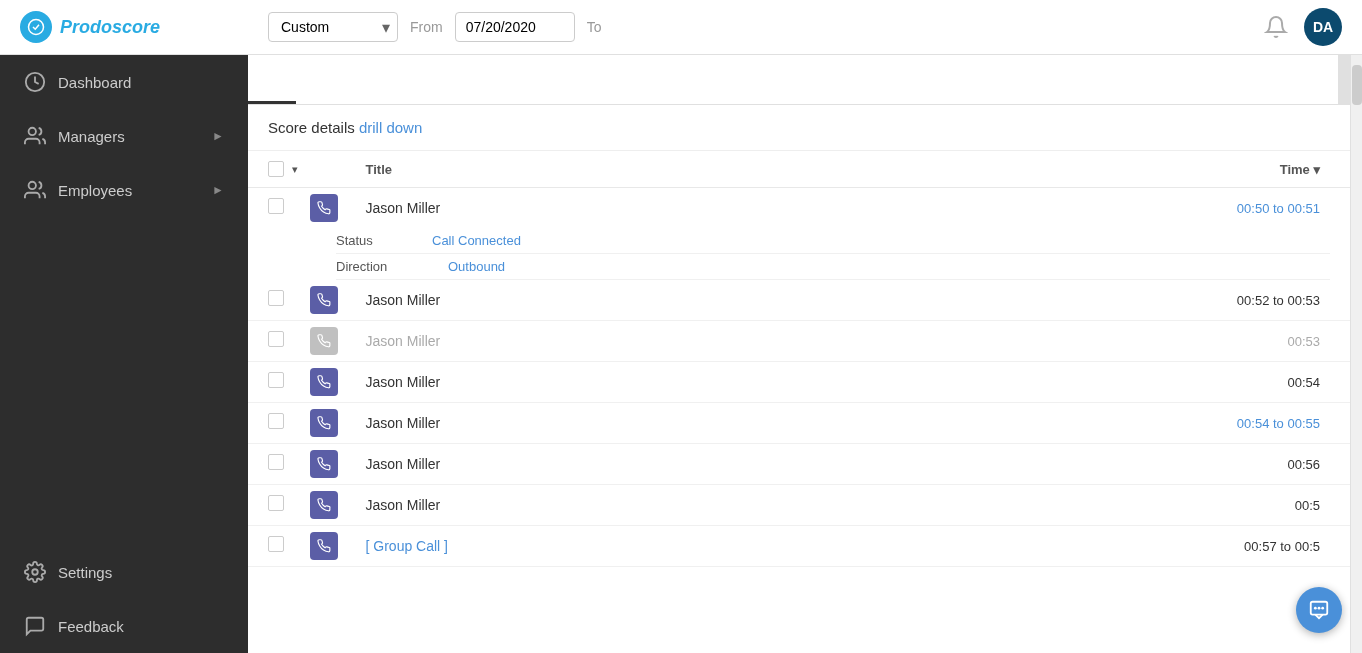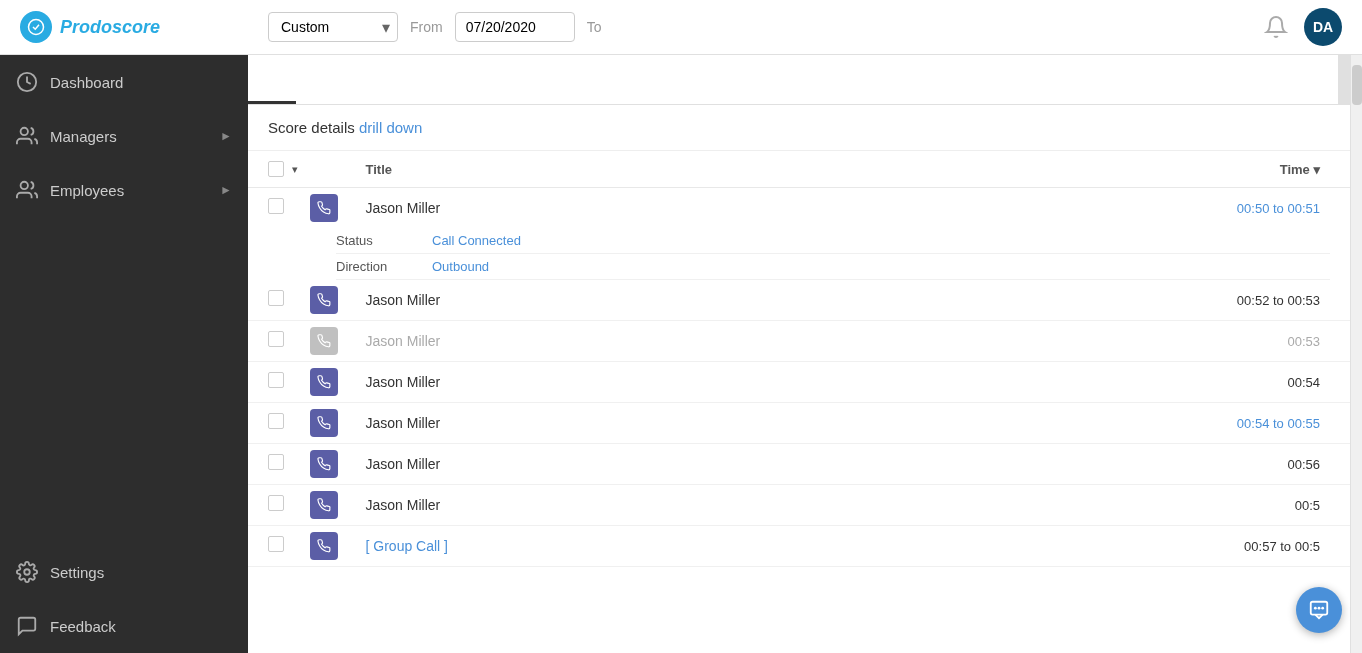--- a/index.html
+++ b/index.html
@@ -119,21 +119,21 @@
       background: #2d2d2d;
       color: #ccc;
       display: flex;
       flex-direction: column;
       flex-shrink: 0;
       overflow-y: auto;
     }
     .sidebar-item {
       display: flex;
       align-items: center;
-      padding: 16px 16px;
+      padding: 16px 24px;
       cursor: pointer;
       font-size: 15px;
       color: #ccc;
       gap: 12px;
     }
     .sidebar-item-icon {
       width: 22px;
       height: 22px;
       color: #aaa;
       flex-shrink: 0;
@@ -484,21 +484,21 @@
             <tr class="detail-section">
         <td colspan="4" style="padding: 0 20px 0 88px; border-bottom: none;">
           <div style="display:flex; align-items:center; gap:16px; padding: 5px 0; border-bottom: 1px solid #f0f0f0;">
             <span class="detail-label">Status</span>
             <span class="detail-value link">Call Connected</span>
           </div>
         </td>
       </tr>
             <tr class="detail-section">
         <td colspan="4" style="padding: 0 20px 0 88px; border-bottom: none;">
-          <div style="display:flex; align-items:center; gap:16px; padding: 5px 0; border-bottom: 1px solid #f0f0f0;">
+          <div style="display:flex; align-items:center; gap:32px; padding: 5px 0; border-bottom: 1px solid #f0f0f0;">
             <span class="detail-label">Direction</span>
             <span class="detail-value link">Outbound</span>
           </div>
         </td>
       </tr>
             <tr class="drill-row">
     <td class="check-cell">
       <input type="checkbox" class="cb" style="">
     </td>
     <td class="icon-cell">

